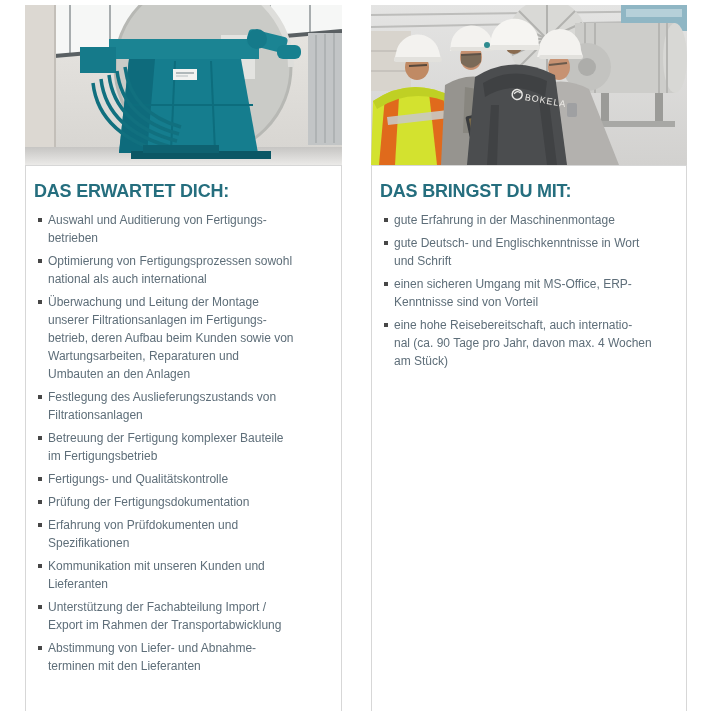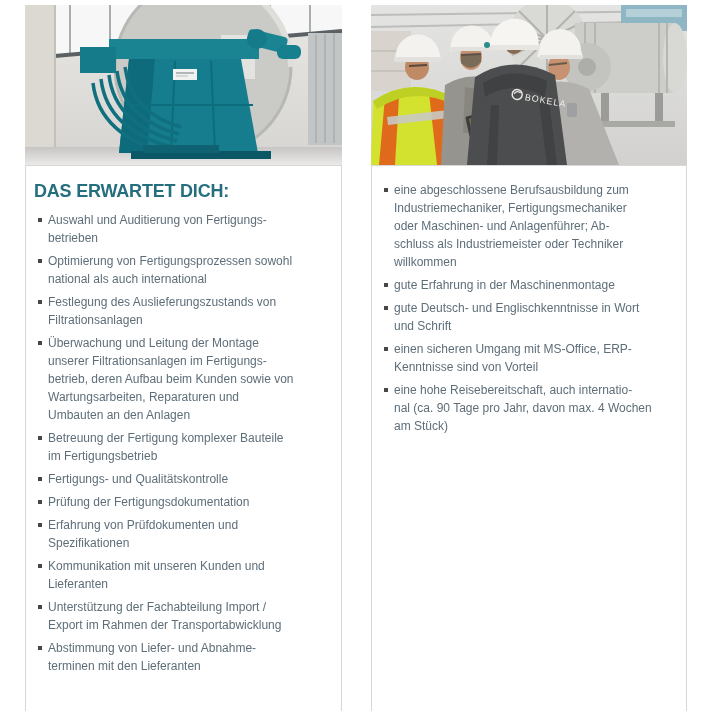--- a/index.html
+++ b/index.html
@@ -133,28 +133,28 @@
       <div class="content-box">
         <h2 class="box-heading">DAS ERWARTET DICH:</h2>
         <ul class="bullet-list">
 
             <li><span class="bullet"></span><span class="item-text">Auswahl und Auditierung von Fertigungs-
 betrieben</span></li>
 
             <li><span class="bullet"></span><span class="item-text">Optimierung von Fertigungsprozessen sowohl
 national als auch international</span></li>
 
-            <li><span class="bullet"></span><span class="item-text">Festlegung des Auslieferungszustands von
-Filtrationsanlagen</span></li>
-
             <li><span class="bullet"></span><span class="item-text">Überwachung und Leitung der Montage
 unserer Filtrationsanlagen im Fertigungs-
 betrieb, deren Aufbau beim Kunden sowie von
 Wartungsarbeiten, Reparaturen und
 Umbauten an den Anlagen</span></li>
+
+            <li><span class="bullet"></span><span class="item-text">Festlegung des Auslieferungszustands von
+Filtrationsanlagen</span></li>
 
             <li><span class="bullet"></span><span class="item-text">Betreuung der Fertigung komplexer Bauteile
 im Fertigungsbetrieb</span></li>
 
             <li><span class="bullet"></span><span class="item-text">Fertigungs- und Qualitätskontrolle</span></li>
 
             <li><span class="bullet"></span><span class="item-text">Prüfung der Fertigungsdokumentation</span></li>
 
             <li><span class="bullet"></span><span class="item-text">Erfahrung von Prüfdokumenten und
 Spezifikationen</span></li>
@@ -272,27 +272,23 @@
               <g transform="rotate(10 160 92)">
                 <circle cx="146" cy="92" r="5" fill="none" stroke="#e8e7e4" stroke-width="1.5"></circle>
                 <path d="M 143,92 a 3.5 3.5 0 0 1 6,-2" fill="none" stroke="#e8e7e4" stroke-width="1.2"></path>
                 <text x="154" y="96" font-family="Liberation Sans, DejaVu Sans, sans-serif" font-size="9" letter-spacing="1" fill="#eceae6">BOKELA</text>
               </g>
             </g>
           </g>
         </svg>
       </figure>
       <div class="content-box">
+        <h2 class="box-heading">DAS BRINGST DU MIT:</h2>
         <ul class="bullet-list">
 
-            <li><span class="bullet"></span><span class="item-text">eine abgeschlossene Berufsausbildung zum
-Industriemechaniker, Fertigungsmechaniker
-oder Maschinen- und Anlagenführer; Ab-
-schluss als Industriemeister oder Techniker
-willkommen</span></li>
 
             <li><span class="bullet"></span><span class="item-text">gute Erfahrung in der Maschinenmontage</span></li>
 
             <li><span class="bullet"></span><span class="item-text">gute Deutsch- und Englischkenntnisse in Wort
 und Schrift</span></li>
 
             <li><span class="bullet"></span><span class="item-text">einen sicheren Umgang mit MS-Office, ERP-
 Kenntnisse sind von Vorteil</span></li>
 
             <li><span class="bullet"></span></li>

